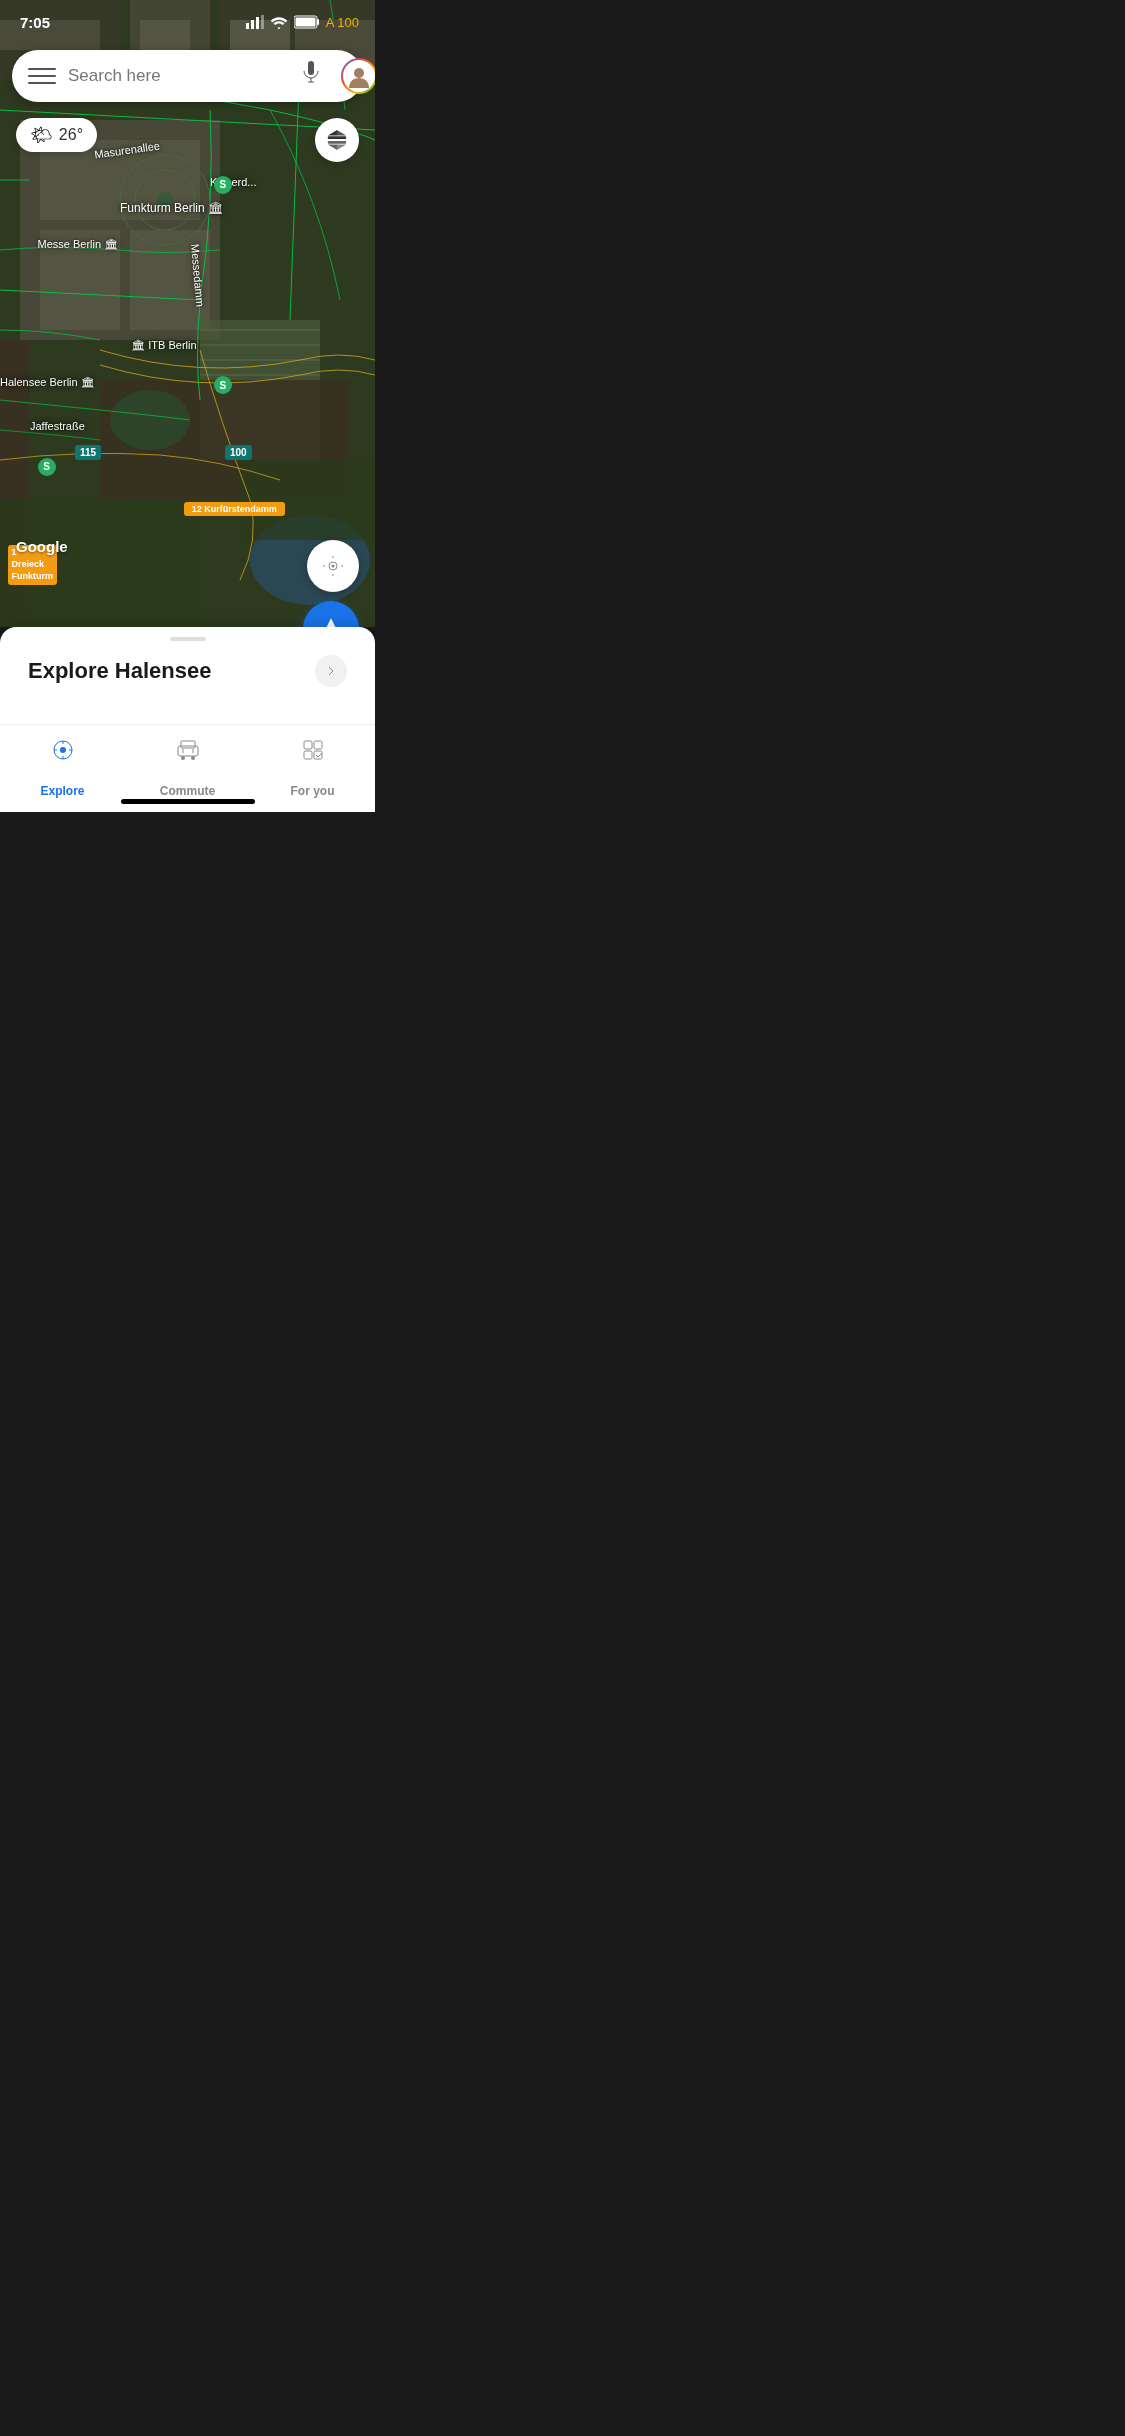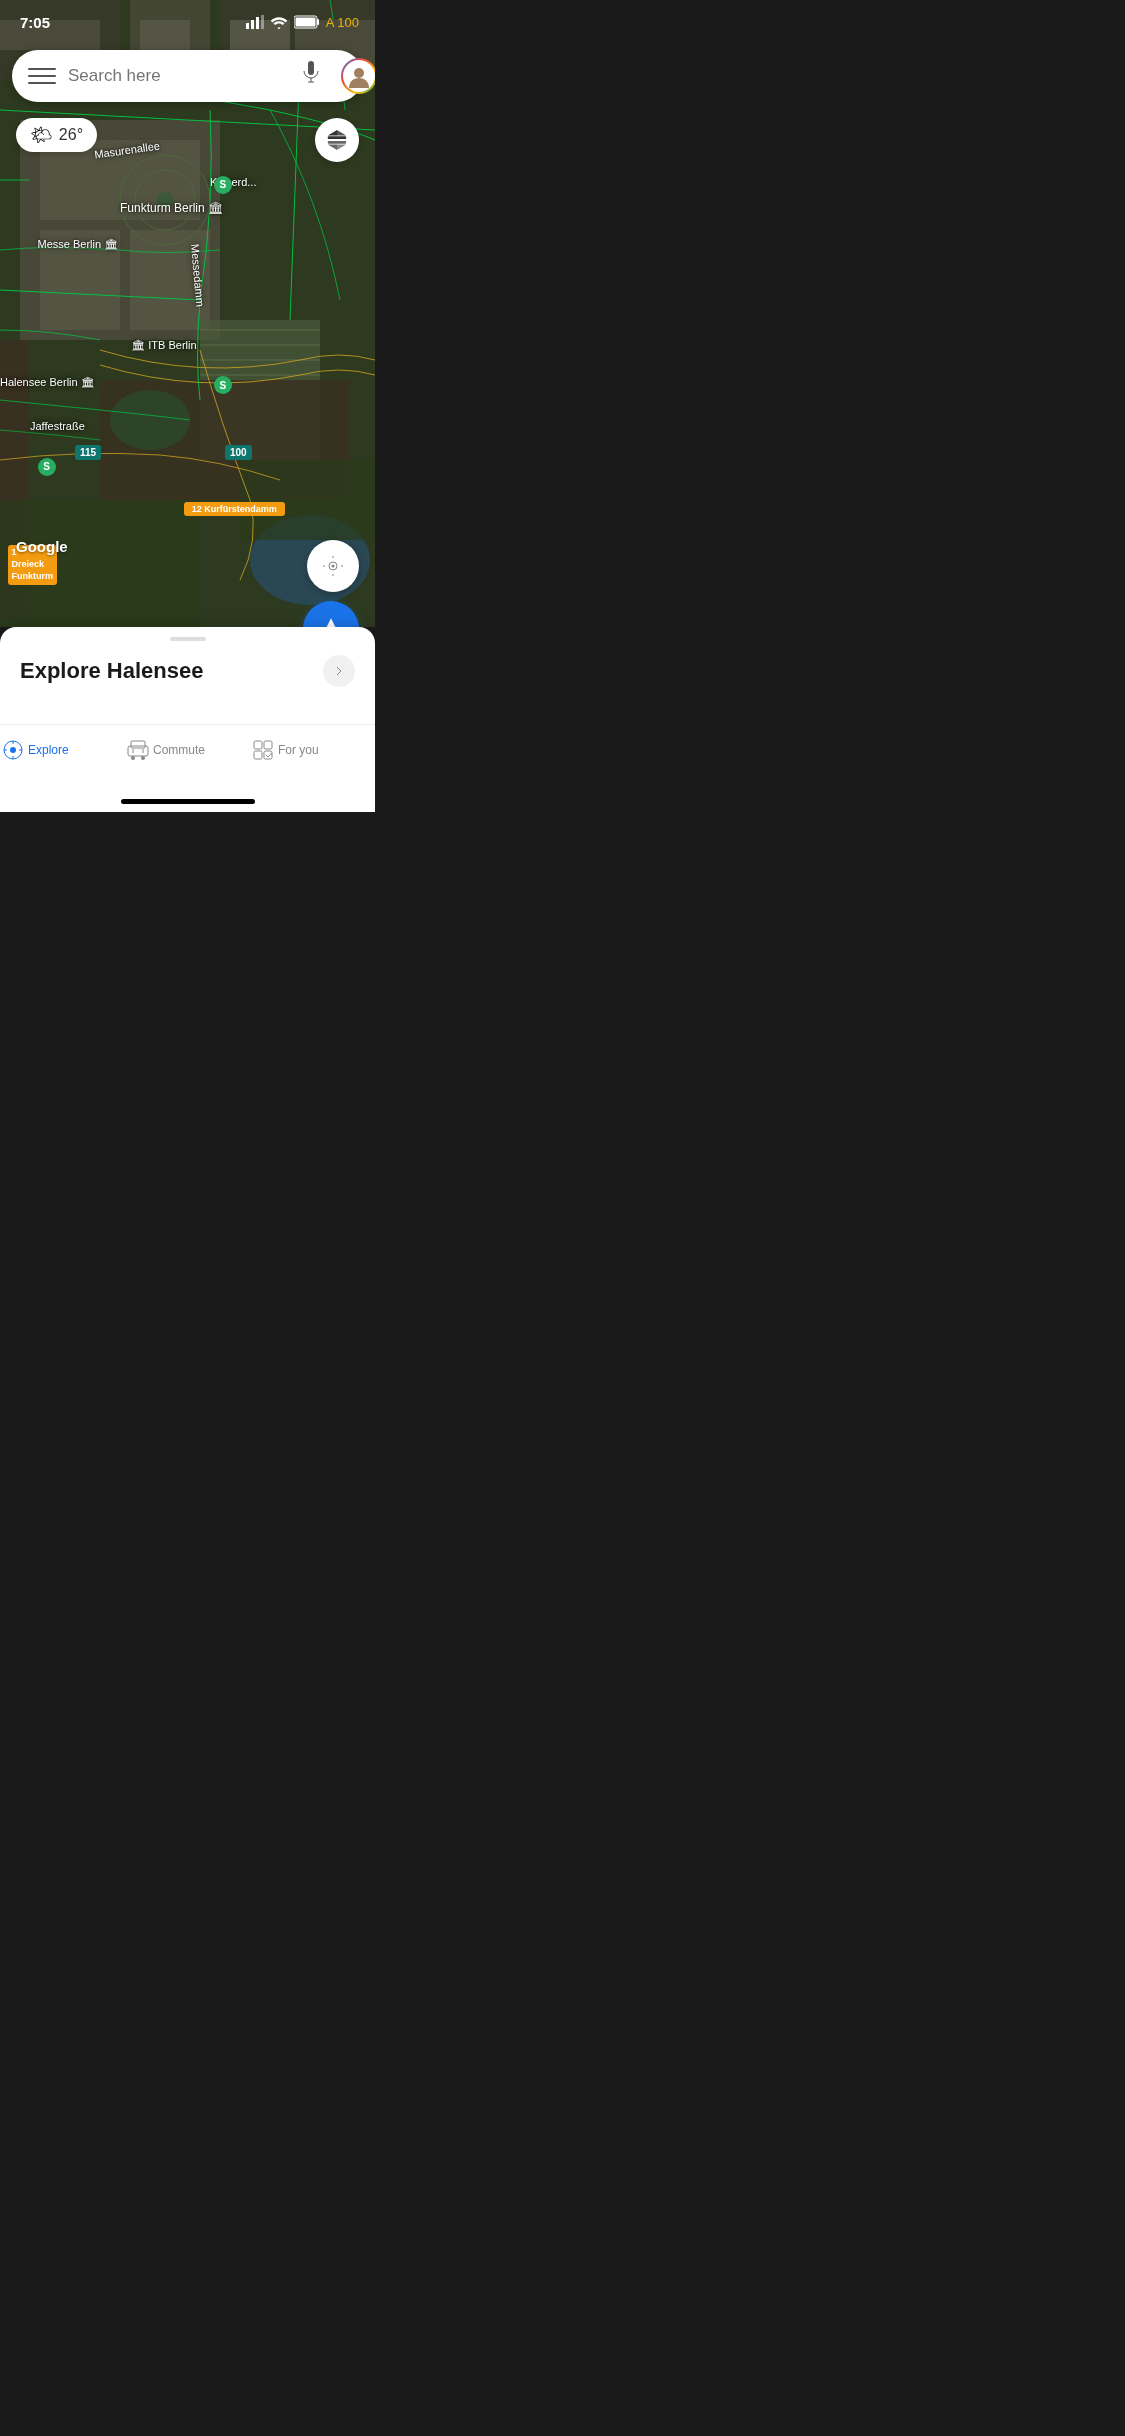--- a/index.html
+++ b/index.html
@@ -286,21 +286,21 @@
 
     .sheet-handle {
       width: 36px;
       height: 4px;
       background: #ddd;
       border-radius: 2px;
       margin: 10px auto 0;
     }
 
     .explore-section {
-      padding: 14px 20px 0;
+      padding: 14px 28px 0;
       display: flex;
       align-items: center;
       justify-content: space-between;
     }
 
     .explore-title {
       font-size: 22px;
       font-weight: 700;
       color: #1a1a1a;
     }
@@ -326,25 +326,26 @@
       background: white;
       display: flex;
       align-items: flex-start;
       justify-content: space-around;
       padding-top: 12px;
       border-top: 1px solid #eee;
     }
 
     .nav-item {
       display: flex;
-      flex-direction: row;
-      align-items: center;
-      gap: 2px;
+      flex-direction: column;
+      align-items: center;
+      gap: 21px;
       cursor: pointer;
       flex: 1;
+      font-weight: bold;
     }
 
     .nav-icon {
       width: 26px;
       height: 26px;
       display: flex;
       align-items: center;
       justify-content: center;
     }
 

